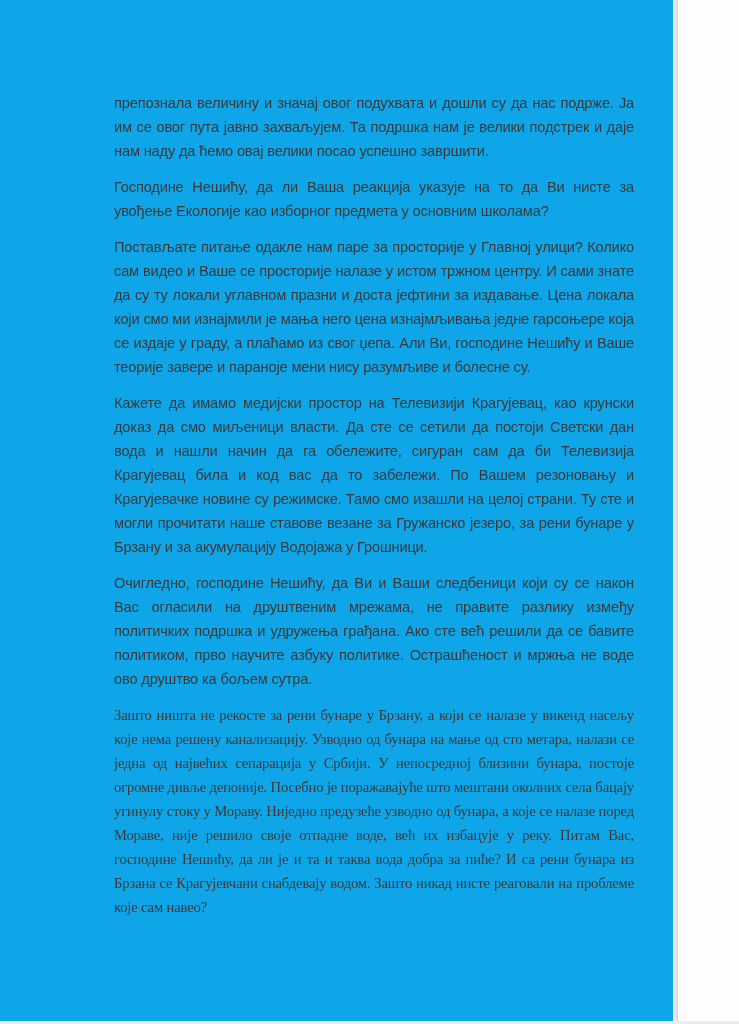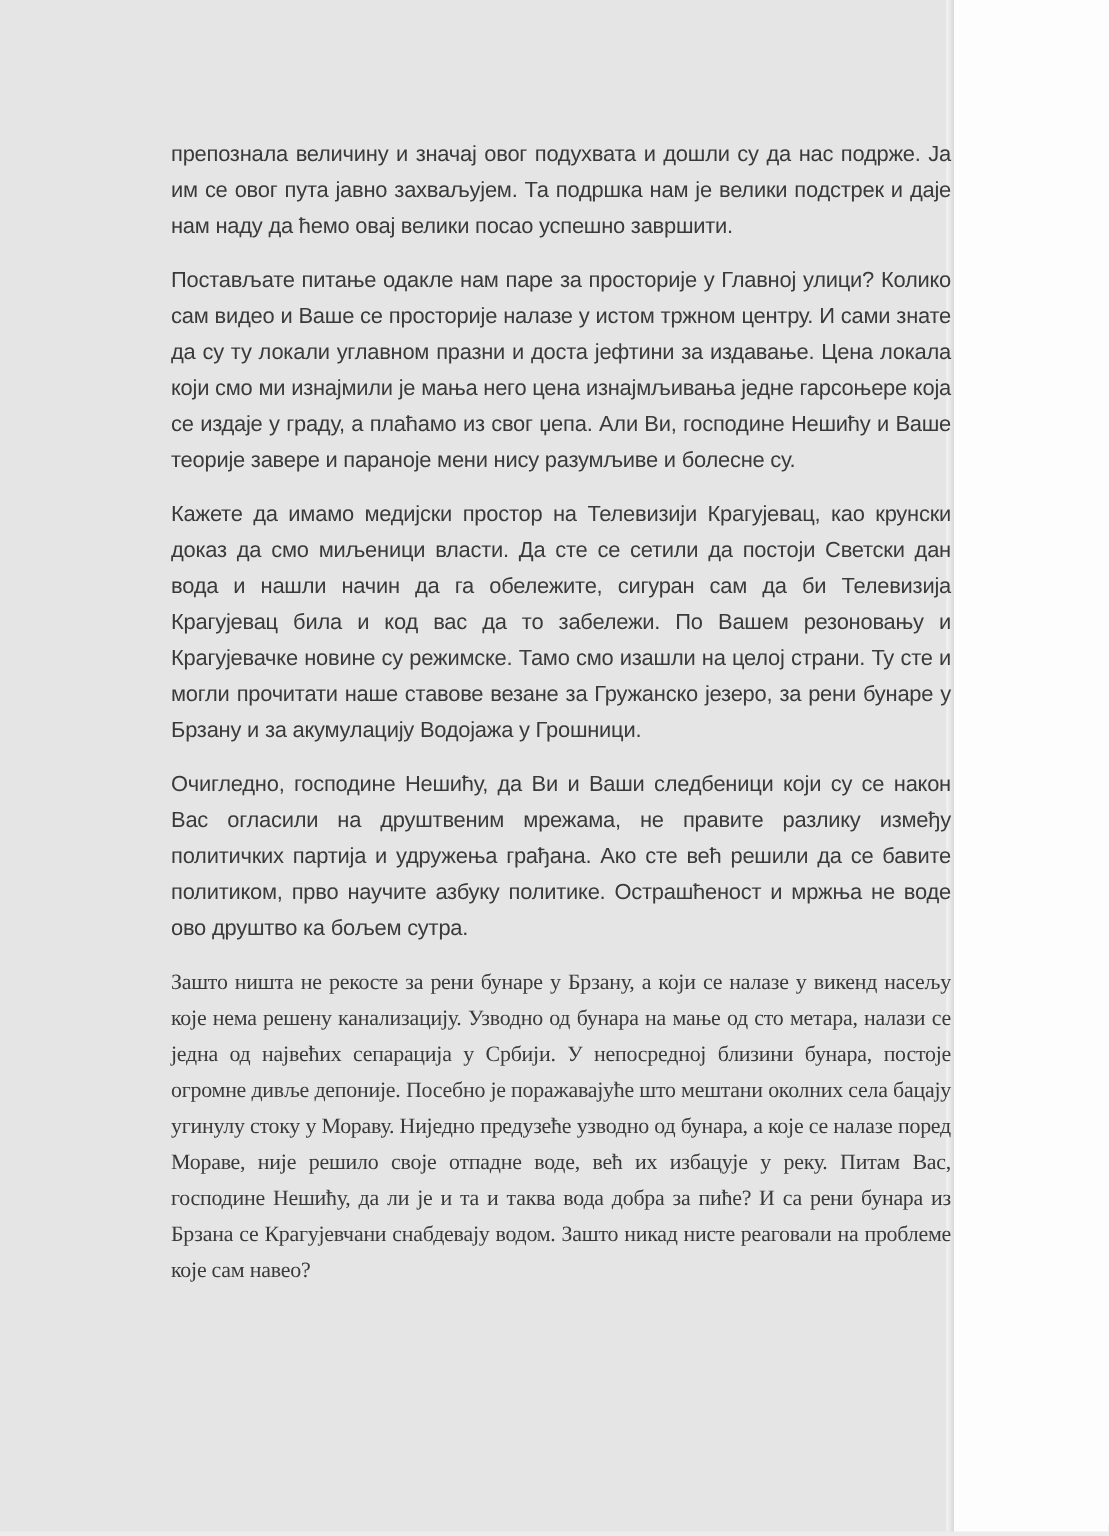--- a/index.html
+++ b/index.html
@@ -2,23 +2,22 @@
 <html><head>
 <meta charset="utf-8">
 <style>
   html, body { margin: 0; padding: 0; }
   body {
     width: 739px; height: 1024px; overflow: hidden;
     background: #fdfdfd;
     position: relative;
   }
   .page {
-    position: absolute; left: 0; top: 0; width: 612px; height: 1024px;
-    background: #e5e5e5;
-    padding-left: 24px;
+    position: absolute; left: 0; top: 0; width: 678px; height: 1024px;
+    background: #0ea5e9;
   }
   .edge-right {
     position: absolute; right: 0; top: 0; width: 5px; height: 1024px;
     background: linear-gradient(to right, #f4f4f4, #d9d9d9);
   }
   .edge-bottom {
     position: absolute; left: 0; bottom: 0; width: 739px; height: 3px;
     background: #ececec;
   }
   .content {
@@ -38,18 +37,19 @@
 </style>
 </head>
 <body>
 
 <div class="page">
   <div class="edge-right"></div>
   <div class="edge-bottom"></div>
 
   <div class="content">
     <p>препознала величину и значај овог подухвата и дошли су да нас подрже. Ја им се овог пута јавно захваљујем. Та подршка нам је велики подстрек и даје нам наду да ћемо овај велики посао успешно завршити.</p>
+    <p>Господине Нешићу, да ли Ваша реакција указује на то да Ви нисте за увођење Екологије као изборног предмета у основним школама?</p>
     <p>Постављате питање одакле нам паре за просторије у Главној улици? Колико сам видео и Ваше се просторије налазе у истом тржном центру. И сами знате да су ту локали углавном празни и доста јефтини за издавање. Цена локала који смо ми изнајмили је мања него цена изнајмљивања једне гарсоњере која се издаје у граду, а плаћамо из свог џепа. Али Ви, господине Нешићу и Ваше теорије завере и параноје мени нису разумљиве и болесне су.</p>
     <p>Кажете да имамо медијски простор на Телевизији Крагујевац, као крунски доказ да смо миљеници власти. Да сте се сетили да постоји Светски дан вода и нашли начин да га обележите, сигуран сам да би Телевизија Крагујевац била и код вас да то забележи. По Вашем резоновању и Крагујевачке новине су режимске. Тамо смо изашли на целој страни. Ту сте и могли прочитати  наше ставове везане за Гружанско језеро, за рени бунаре у Брзану и за акумулацију Водојажа у Грошници.</p>
-    <p>Очигледно, господине Нешићу, да Ви и Ваши следбеници који су се након Вас огласили на друштвеним мрежама, не правите разлику између политичких партија и удружења грађана. Ако сте већ решили да се бавите политиком, прво научите азбуку политике. Острашћеност и мржња не воде ово друштво ка бољем сутра.</p>
+    <p>Очигледно, господине Нешићу, да Ви и Ваши следбеници који су се након Вас огласили на друштвеним мрежама, не правите разлику између политичких подршка и удружења грађана. Ако сте већ решили да се бавите политиком, прво научите азбуку политике. Острашћеност и мржња не воде ово друштво ка бољем сутра.</p>
     <p class="last">Зашто ништа не рекосте за рени бунаре у Брзану, а који се налазе у викенд насељу које нема решену канализацију. Узводно од бунара на мање од сто метара, налази се једна од највећих сепарација у Србији. У непосредној близини бунара, постоје огромне дивље депоније. Посебно је поражавајуће што мештани околних села бацају угинулу стоку у Мораву. Ниједно предузеће узводно од бунара, а које се налазе поред Мораве, није решило своје отпадне воде, већ их избацује у реку. Питам Вас, господине Нешићу, да ли је и та и таква вода добра за пиће?  И са рени бунара из Брзана се Крагујевчани снабдевају водом. Зашто никад нисте реаговали на проблеме које сам навео?</p>
   </div>
 </div>
 
 </body></html>

